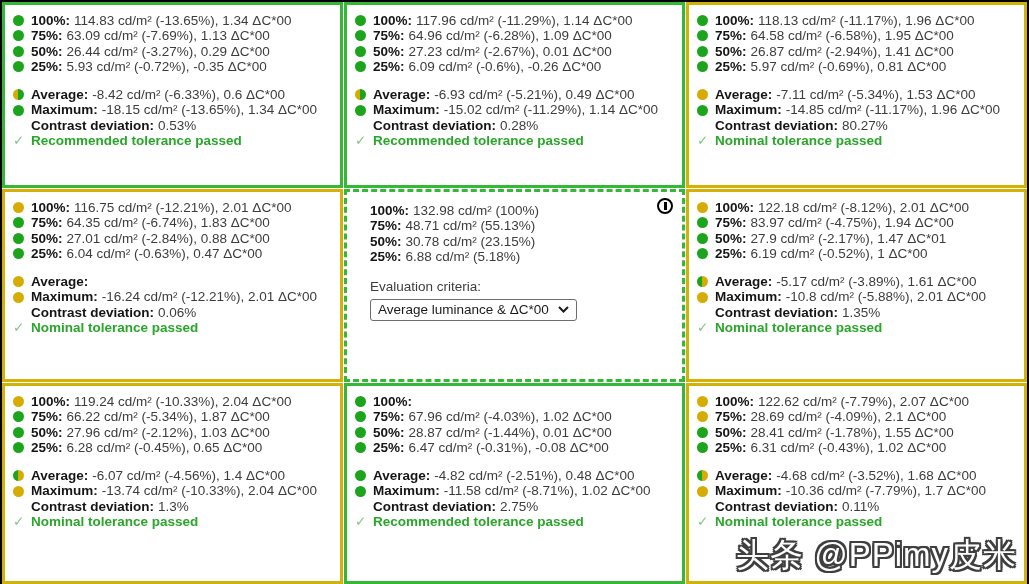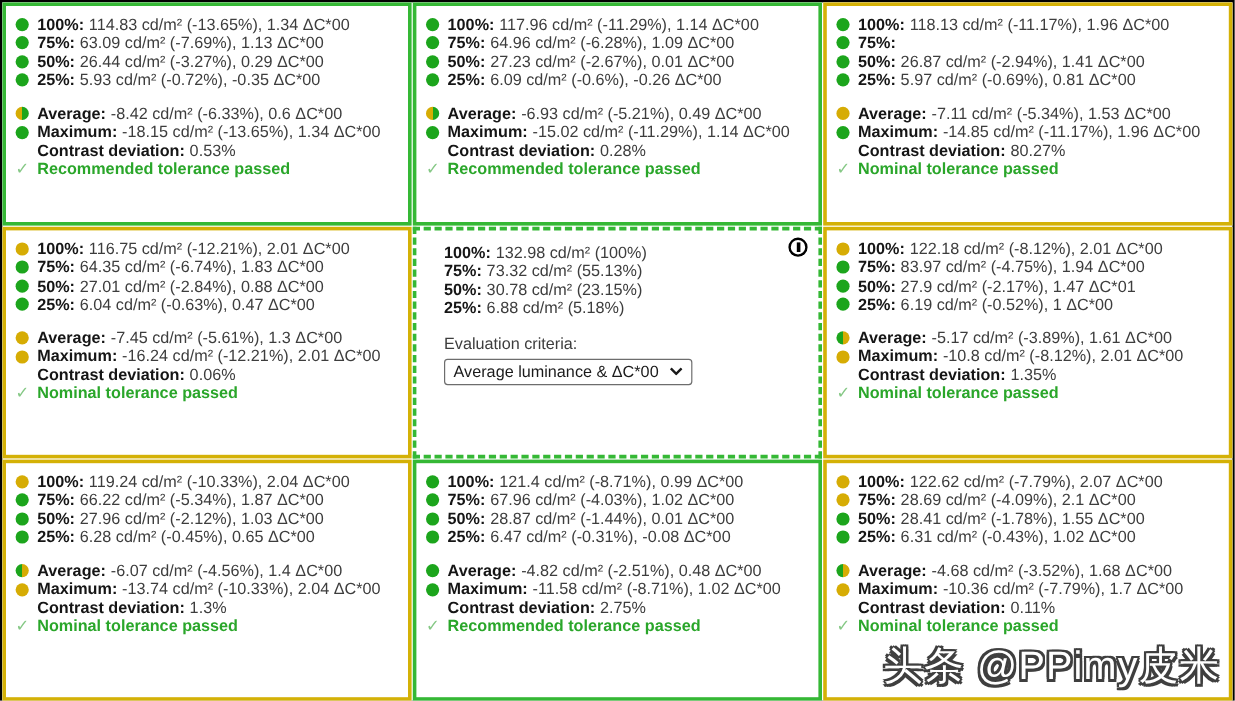--- a/index.html
+++ b/index.html
@@ -131,20 +131,21 @@
     <div class="cell measure" style="border-color: rgb(212, 177, 6);">
         <div>
           <div class="prow">
             <span class="bullet" style="background: rgb(28, 165, 28);"></span>
             <span class="lbl">100%:</span>
             <span class="val">118.13 cd/m² (-11.17%), 1.96 ΔC*00</span>
           </div>
           <div class="prow">
             <span class="bullet" style="background: rgb(28, 165, 28);"></span>
             <span class="lbl">75%:</span>
+            <span class="val">64.58 cd/m² (-6.58%), 1.95 ΔC*00</span>
           </div>
           <div class="prow">
             <span class="bullet" style="background: rgb(28, 165, 28);"></span>
             <span class="lbl">50%:</span>
             <span class="val">26.87 cd/m² (-2.94%), 1.41 ΔC*00</span>
           </div>
           <div class="prow">
             <span class="bullet" style="background: rgb(28, 165, 28);"></span>
             <span class="lbl">25%:</span>
             <span class="val">5.97 cd/m² (-0.69%), 0.81 ΔC*00</span>
@@ -192,21 +193,20 @@
           <div class="prow">
             <span class="bullet" style="background: rgb(28, 165, 28);"></span>
             <span class="lbl">25%:</span>
             <span class="val">6.04 cd/m² (-0.63%), 0.47 ΔC*00</span>
           </div>
         </div>
         <div class="summary">
           <div class="prow">
             <span class="bullet" style="background: rgb(214, 172, 4);"></span>
             <span class="lbl">Average:</span>
-            <span class="val">-7.45 cd/m² (-5.61%), 1.3 ΔC*00</span>
           </div>
           <div class="prow">
             <span class="bullet" style="background: rgb(214, 172, 4);"></span>
             <span class="lbl">Maximum:</span>
             <span class="val">-16.24 cd/m² (-12.21%), 2.01 ΔC*00</span>
           </div>
           <div class="prow">
             <span class="bullet" style="visibility: hidden;"></span>
             <span class="lbl">Contrast deviation:</span>
             <span class="val">0.06%</span>
@@ -219,21 +219,21 @@
       </div>
 
     <div class="cell center-cell" style="border-color: rgb(53, 184, 53);">
       <span class="info-icon"></span>
       <div class="prow">
         <span class="lbl">100%:</span>
         <span class="val">132.98 cd/m² (100%)</span>
       </div>
       <div class="prow">
         <span class="lbl">75%:</span>
-        <span class="val">73.32 cd/m² (55.13%)</span>
+        <span class="val">48.71 cd/m² (55.13%)</span>
       </div>
       <div class="prow">
         <span class="lbl">50%:</span>
         <span class="val">30.78 cd/m² (23.15%)</span>
       </div>
       <div class="prow">
         <span class="lbl">25%:</span>
         <span class="val">6.88 cd/m² (5.18%)</span>
       </div>
       <div class="eval-label">Evaluation criteria:</div>
@@ -272,21 +272,21 @@
         </div>
         <div class="summary">
           <div class="prow">
             <span class="bullet" style="background: linear-gradient(90deg, rgb(28, 165, 28) 50%, rgb(214, 172, 4) 50%);"></span>
             <span class="lbl">Average:</span>
             <span class="val">-5.17 cd/m² (-3.89%), 1.61 ΔC*00</span>
           </div>
           <div class="prow">
             <span class="bullet" style="background: rgb(214, 172, 4);"></span>
             <span class="lbl">Maximum:</span>
-            <span class="val">-10.8 cd/m² (-8.12%), 2.01 ΔC*00</span>
+            <span class="val">-10.8 cd/m² (-5.88%), 2.01 ΔC*00</span>
           </div>
           <div class="prow">
             <span class="bullet" style="visibility: hidden;"></span>
             <span class="lbl">Contrast deviation:</span>
             <span class="val">1.35%</span>
           </div>
           <div class="prow status">
             <span class="check" style="color: rgb(133, 200, 133);">✓</span>
             <span style="color: rgb(42, 166, 42);">Nominal tolerance passed</span>
           </div>
@@ -335,21 +335,20 @@
             <span class="check" style="color: rgb(133, 200, 133);">✓</span>
             <span style="color: rgb(42, 166, 42);">Nominal tolerance passed</span>
           </div>
         </div>
       </div>
     <div class="cell measure" style="border-color: rgb(53, 184, 53);">
         <div>
           <div class="prow">
             <span class="bullet" style="background: rgb(28, 165, 28);"></span>
             <span class="lbl">100%:</span>
-            <span class="val">121.4 cd/m² (-8.71%), 0.99 ΔC*00</span>
           </div>
           <div class="prow">
             <span class="bullet" style="background: rgb(28, 165, 28);"></span>
             <span class="lbl">75%:</span>
             <span class="val">67.96 cd/m² (-4.03%), 1.02 ΔC*00</span>
           </div>
           <div class="prow">
             <span class="bullet" style="background: rgb(28, 165, 28);"></span>
             <span class="lbl">50%:</span>
             <span class="val">28.87 cd/m² (-1.44%), 0.01 ΔC*00</span>

